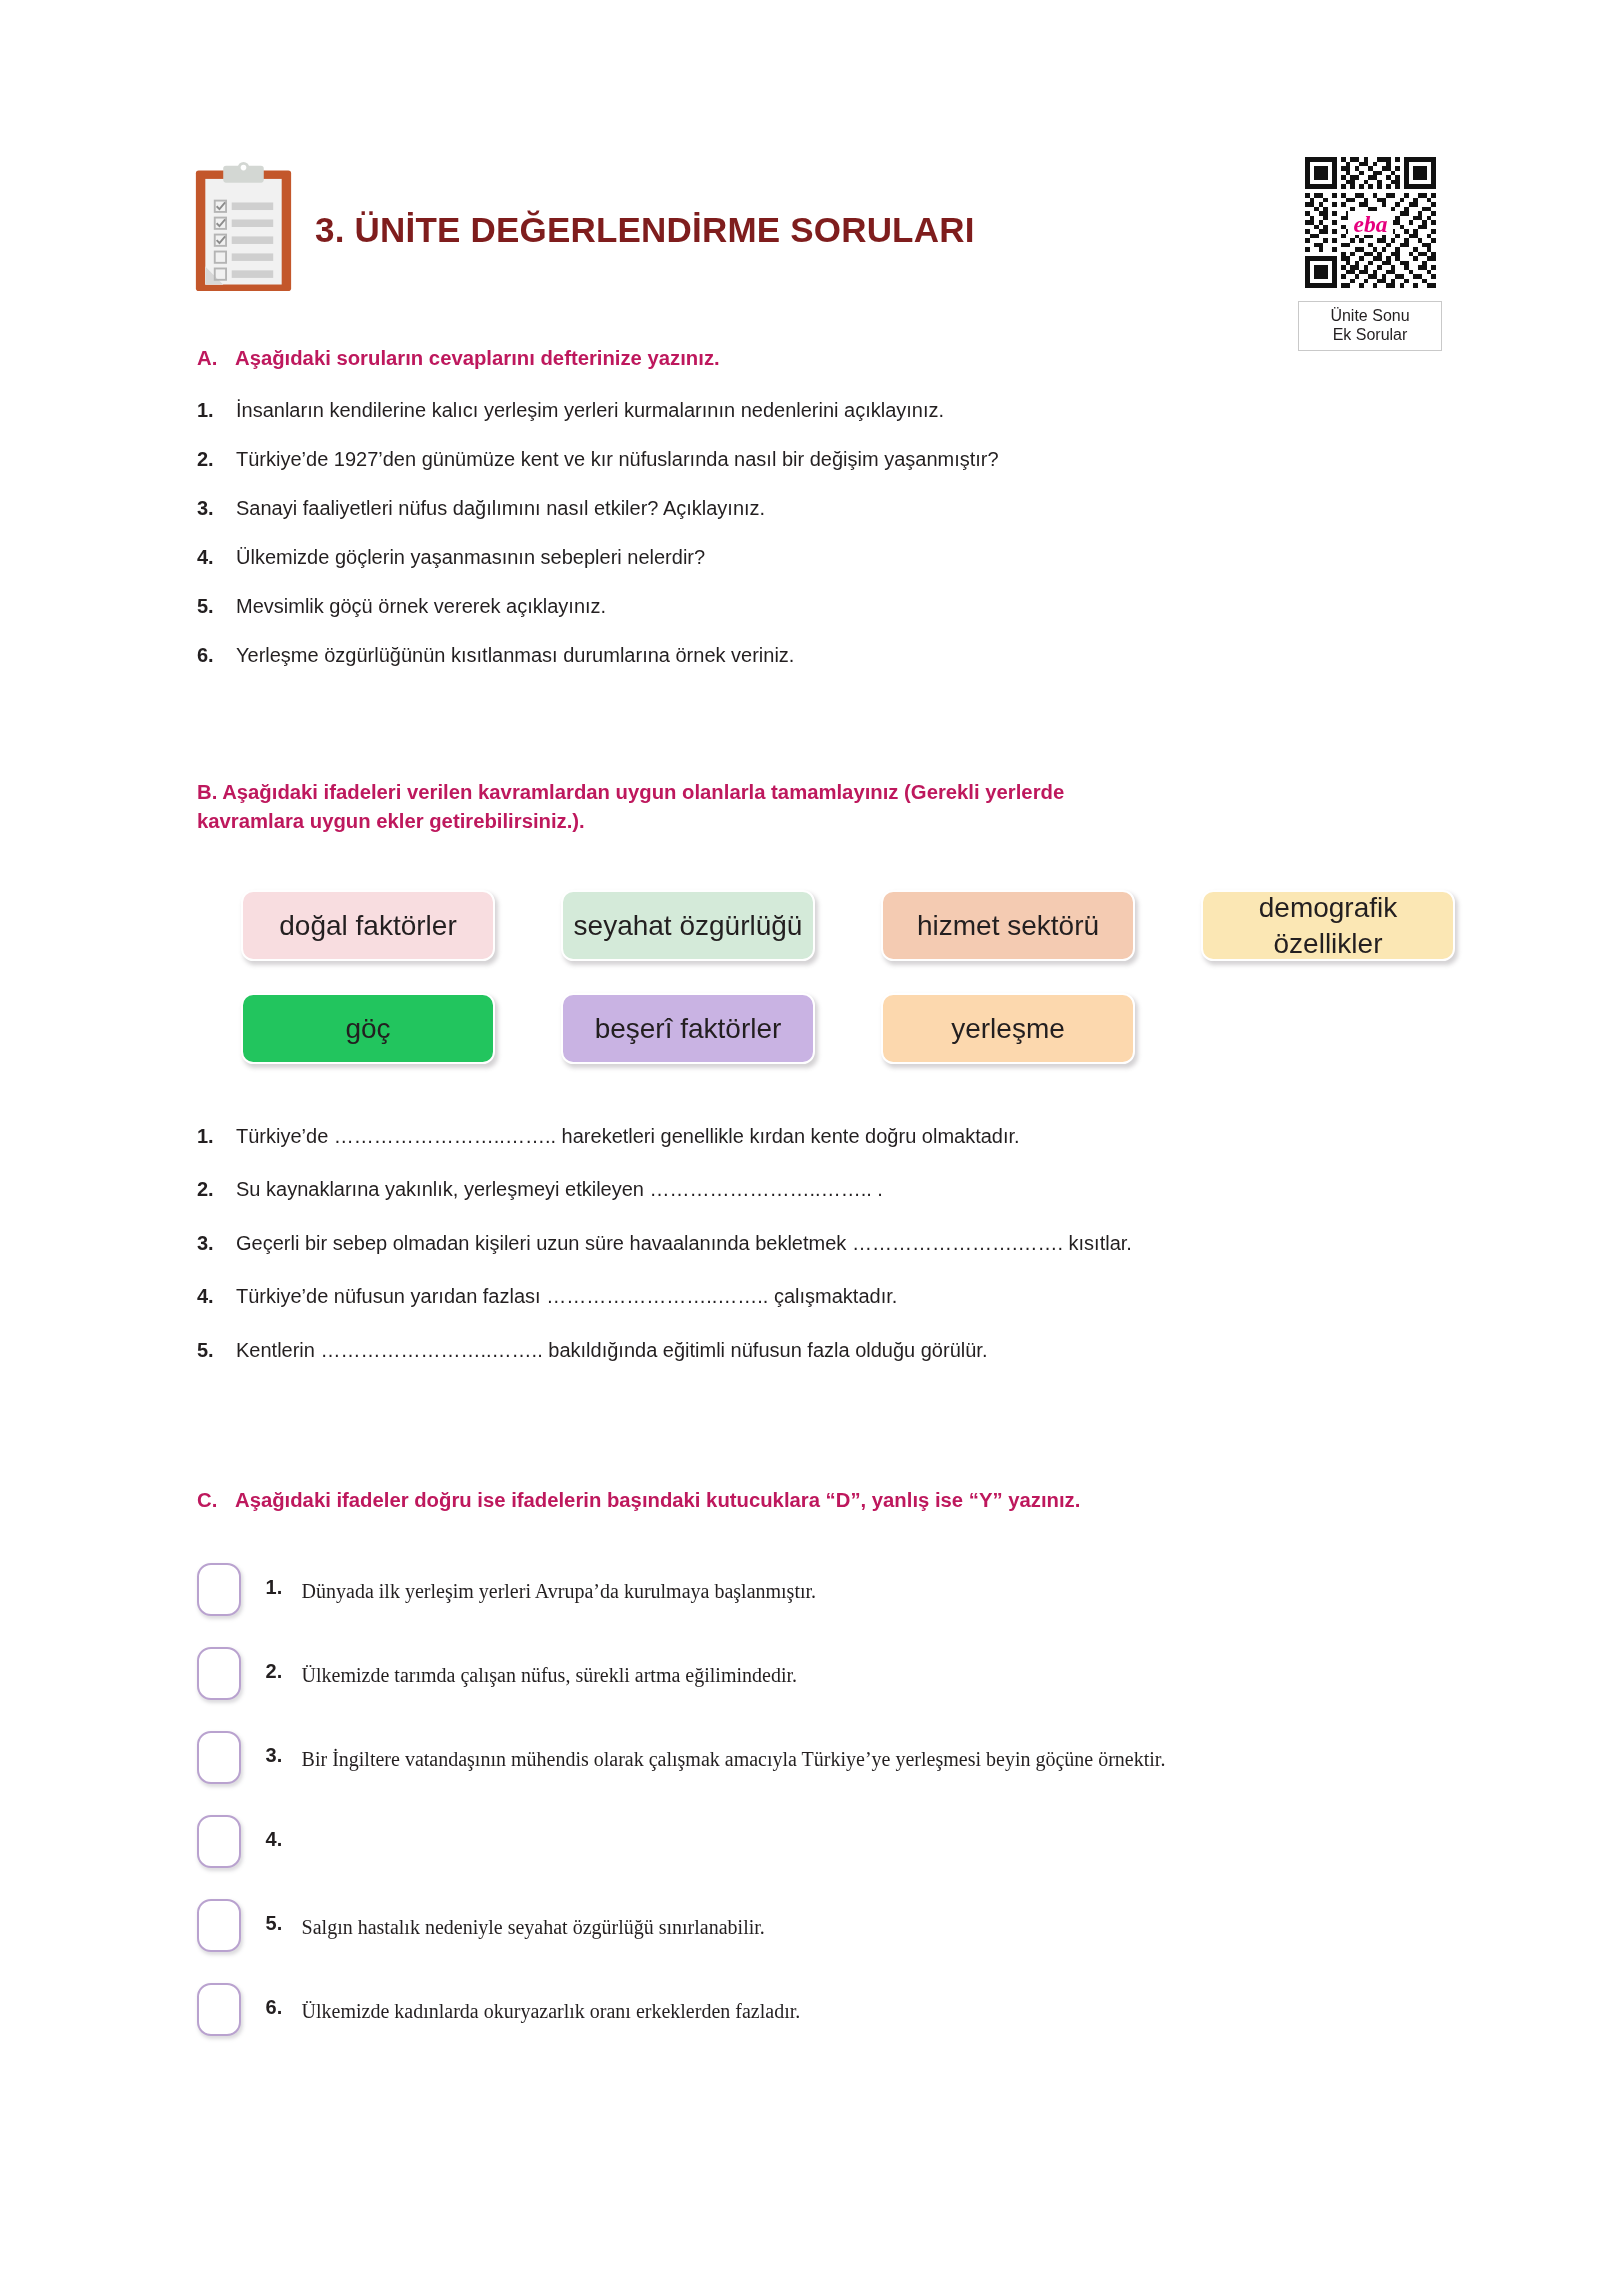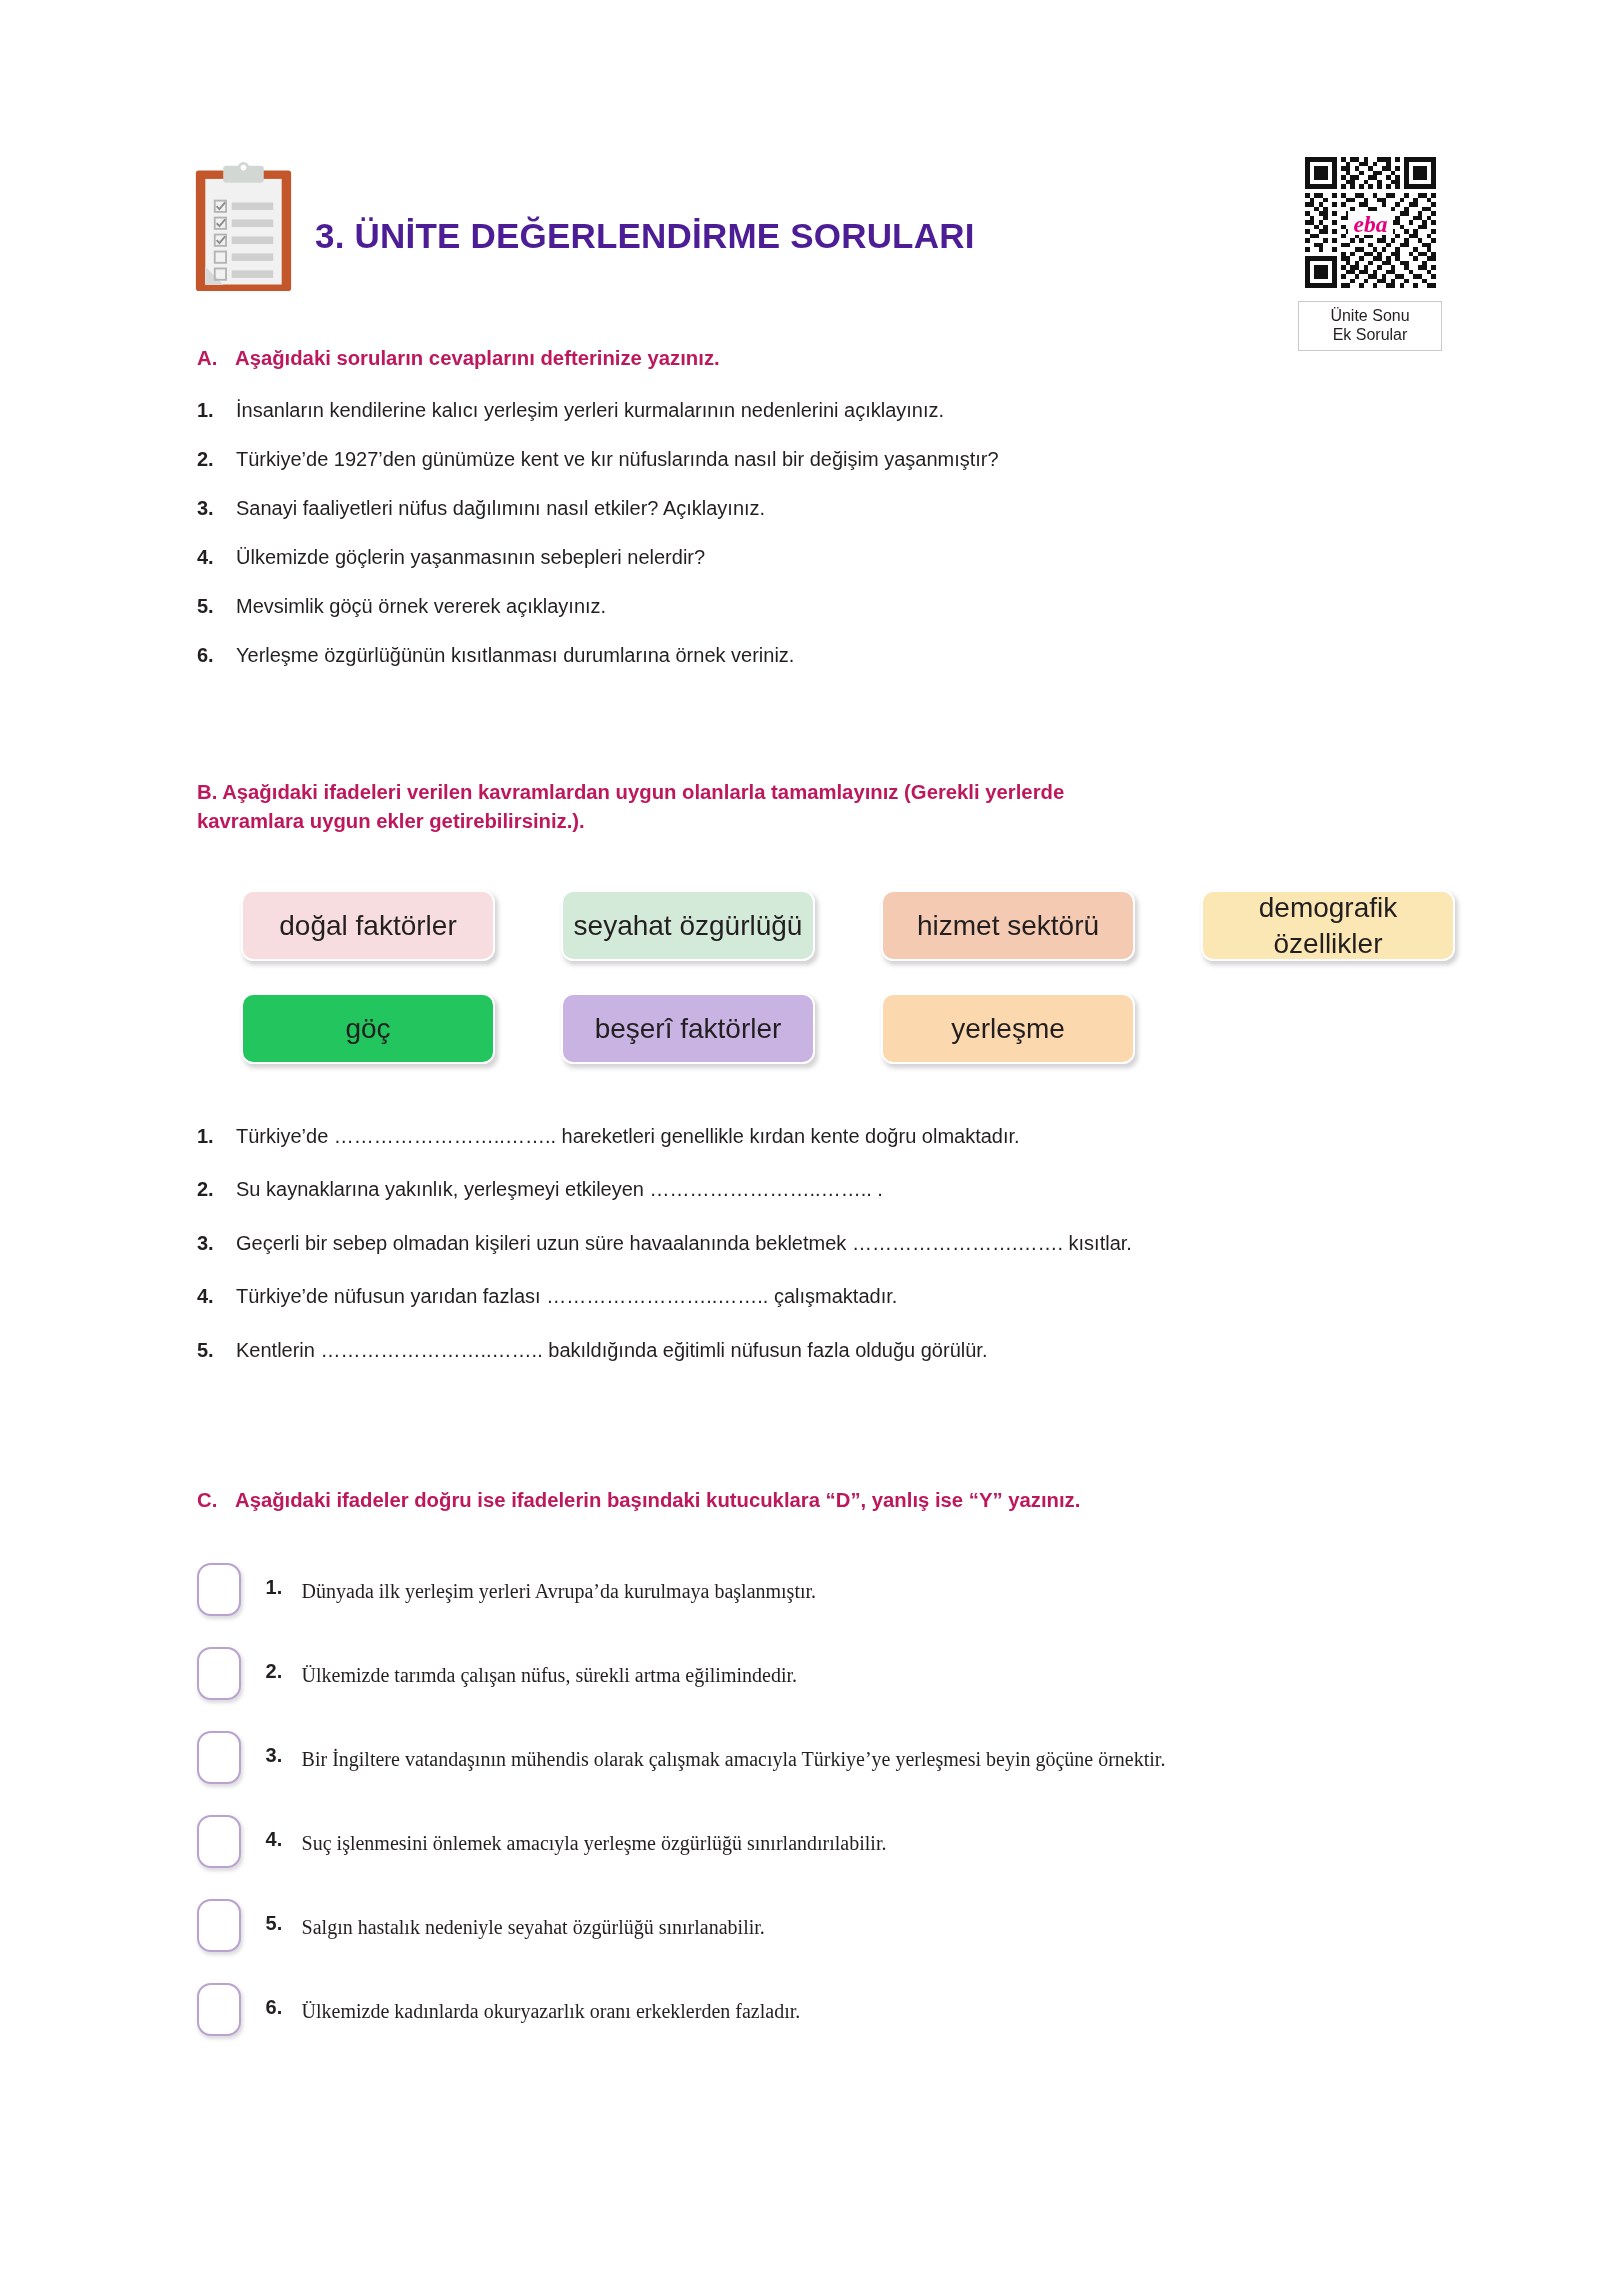--- a/index.html
+++ b/index.html
@@ -35,25 +35,25 @@
     position: absolute;
     left: 0;
     top: 11.4px;
     width: 99px;
     height: 132px;
   }
 
   .unit-title {
     position: absolute;
     left: 121px;
-    top: 66px;
+    top: 60px;
     font-size: 35px;
     font-weight: bold;
     letter-spacing: 0.2px;
-    color: #4c1d95;
+    color: #7f1d1d;
     font-family: "Liberation Sans", sans-serif;
     white-space: nowrap;
   }
 
   
   .qr-block {
     position: absolute;
     left: 1298px;
     top: 157px;
     width: 144px;
@@ -560,21 +560,20 @@
       <span class="tf-text">Ülkemizde tarımda çalışan nüfus, sürekli artma eğilimindedir.</span>
     </div>
     <div class="tf-item">
       <div class="tf-checkbox"></div>
       <span class="tf-num">3.</span>
       <span class="tf-text">Bir İngiltere vatandaşının mühendis olarak çalışmak amacıyla Türkiye’ye yerleşmesi beyin göçüne örnektir.</span>
     </div>
     <div class="tf-item">
       <div class="tf-checkbox"></div>
       <span class="tf-num">4.</span>
-      <span class="tf-text">Suç işlenmesini önlemek amacıyla yerleşme özgürlüğü sınırlandırılabilir.</span>
     </div>
     <div class="tf-item">
       <div class="tf-checkbox"></div>
       <span class="tf-num">5.</span>
       <span class="tf-text">Salgın hastalık nedeniyle seyahat özgürlüğü sınırlanabilir.</span>
     </div>
     <div class="tf-item">
       <div class="tf-checkbox"></div>
       <span class="tf-num">6.</span>
       <span class="tf-text">Ülkemizde kadınlarda okuryazarlık oranı erkeklerden fazladır.</span>

